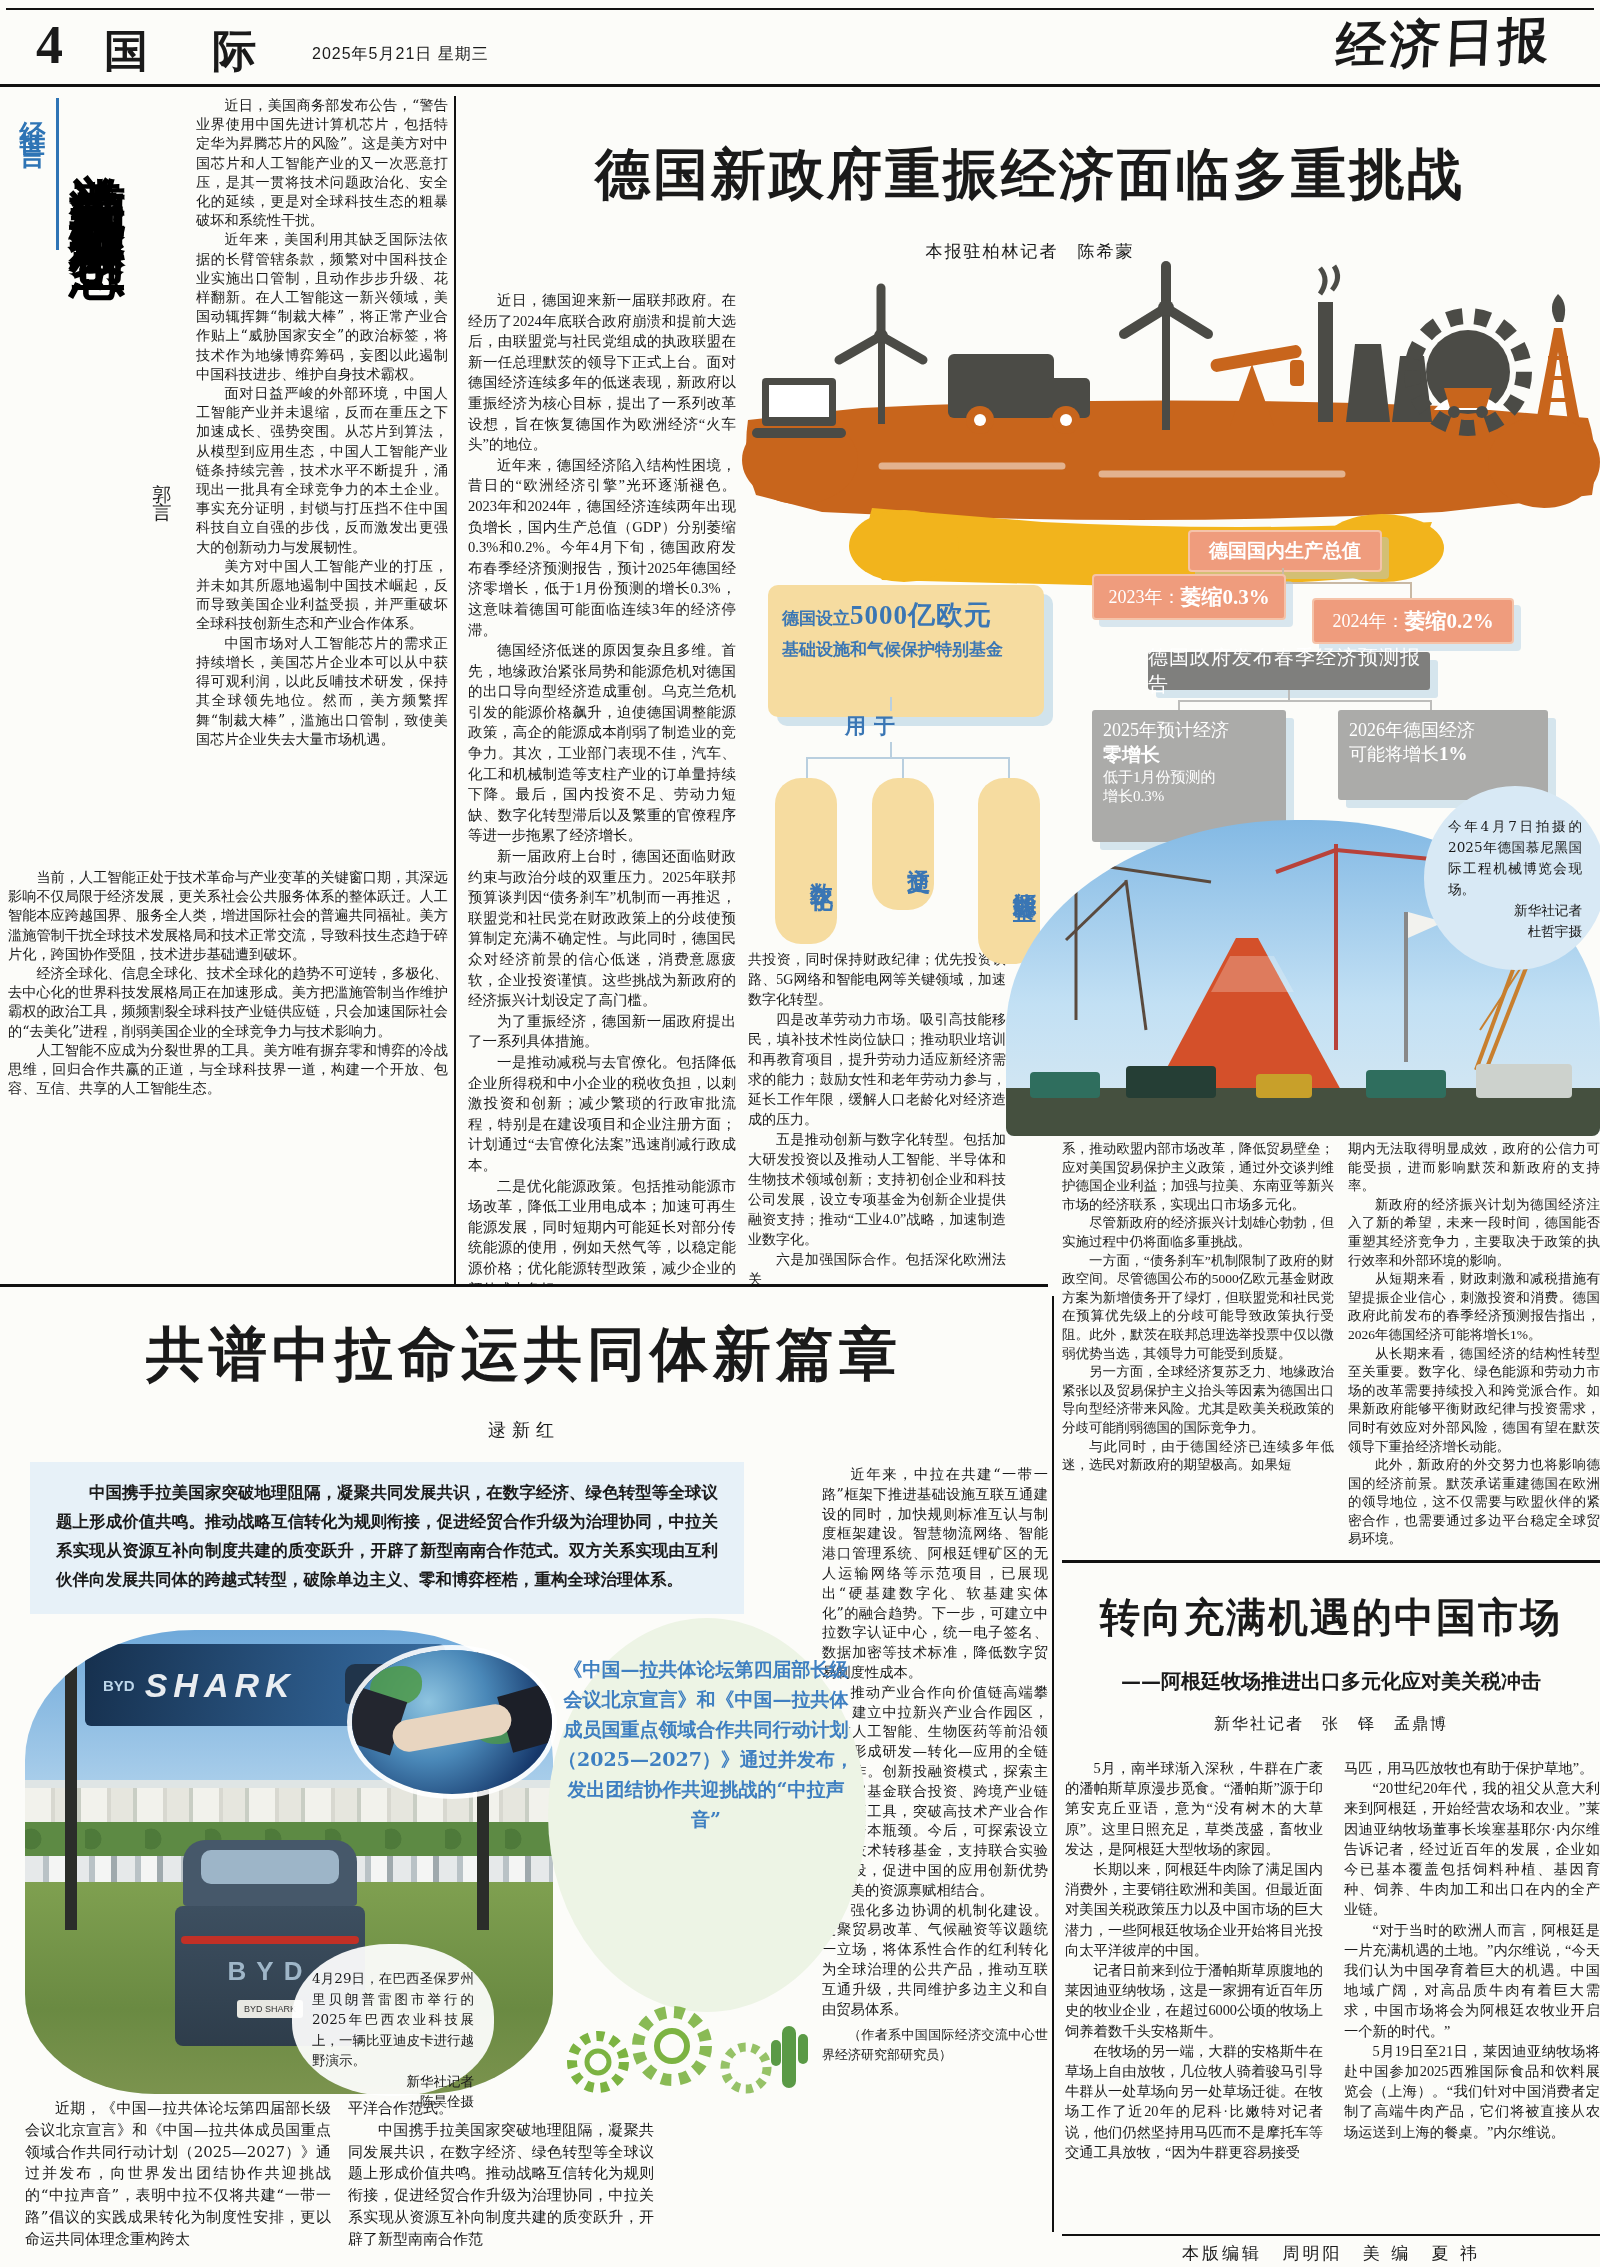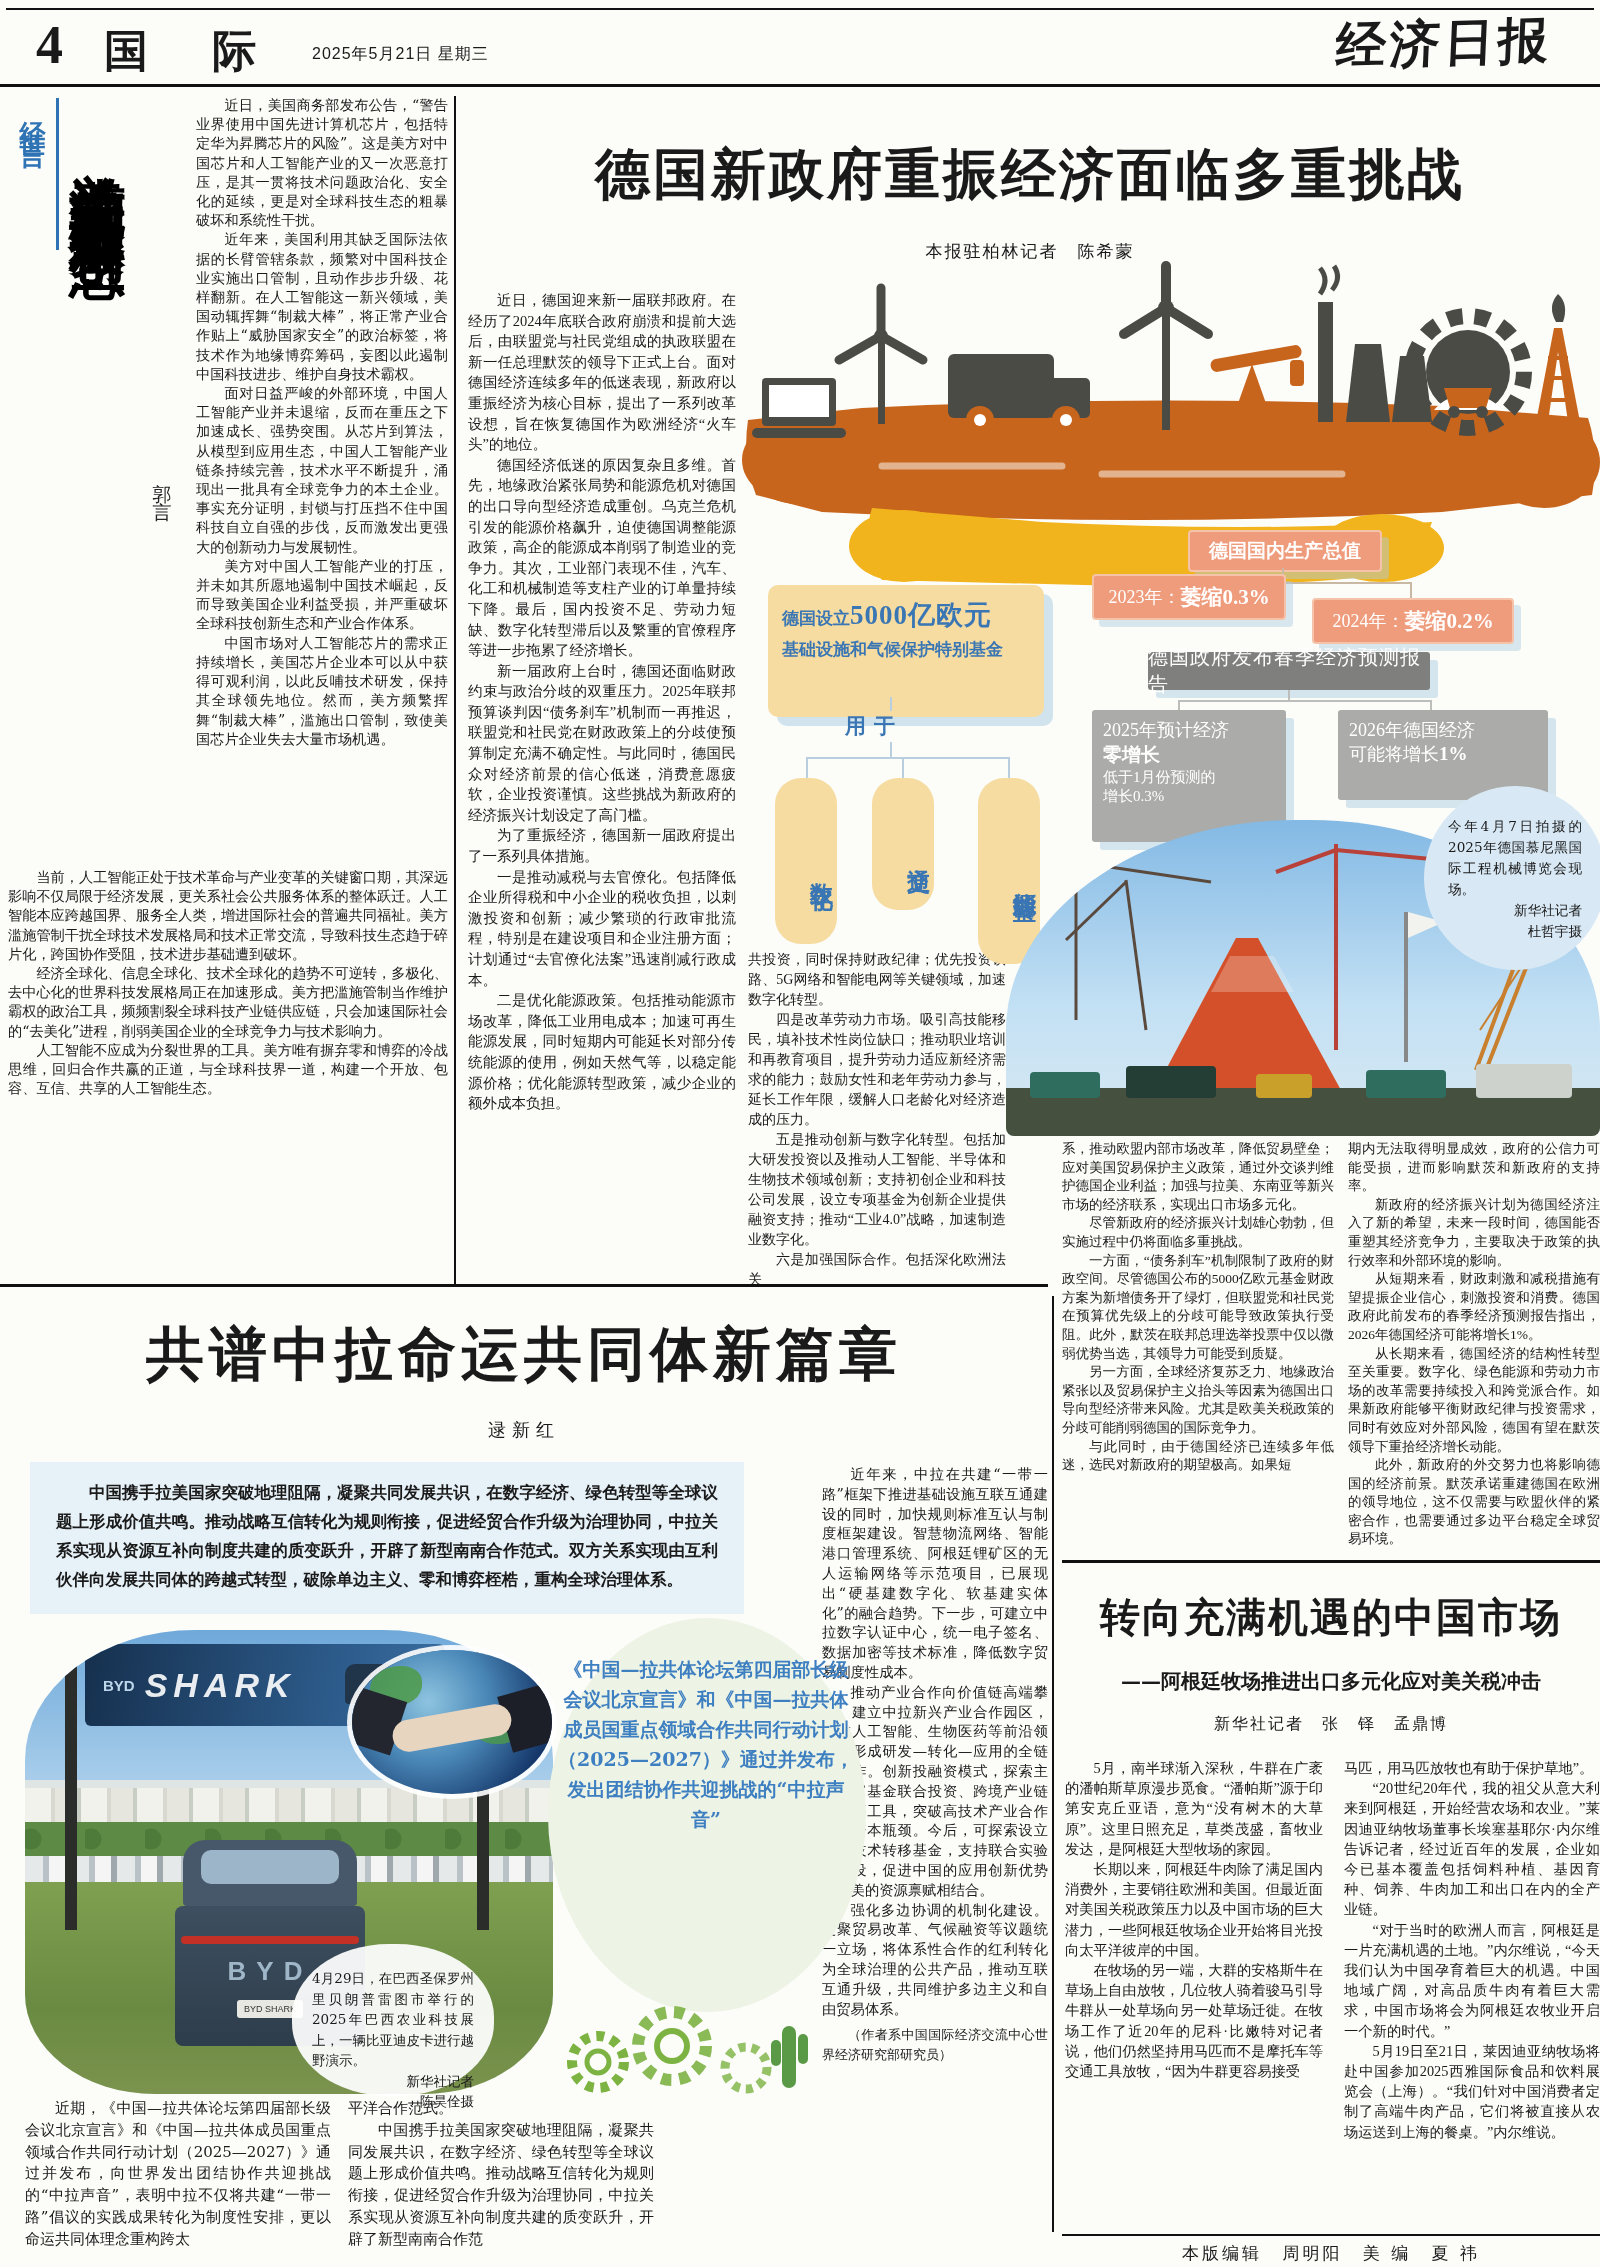--- a/index.html
+++ b/index.html
@@ -134,20 +134,21 @@
       </div>
   </div>
   <div class="divider-v" style="left:454px;top:96px;width:1.5px;height:1188px;"></div>
 
   <div>
     <div class="de-headline">德国新政府重振经济面临多重挑战</div>
     <div class="de-byline kai">本报驻柏林记者　陈希蒙</div>
 
     <div class="de-col col" style="left:468px;top:290px;width:268px;height:994px;">
         <p>近日，德国迎来新一届联邦政府。在经历了2024年底联合政府崩溃和提前大选后，由联盟党与社民党组成的执政联盟在新一任总理默茨的领导下正式上台。面对德国经济连续多年的低迷表现，新政府以重振经济为核心目标，提出了一系列改革设想，旨在恢复德国作为欧洲经济“火车头”的地位。</p>
+        <p>近年来，德国经济陷入结构性困境，昔日的“欧洲经济引擎”光环逐渐褪色。2023年和2024年，德国经济连续两年出现负增长，国内生产总值（GDP）分别萎缩0.3%和0.2%。今年4月下旬，德国政府发布春季经济预测报告，预计2025年德国经济零增长，低于1月份预测的增长0.3%，这意味着德国可能面临连续3年的经济停滞。</p>
         <p>德国经济低迷的原因复杂且多维。首先，地缘政治紧张局势和能源危机对德国的出口导向型经济造成重创。乌克兰危机引发的能源价格飙升，迫使德国调整能源政策，高企的能源成本削弱了制造业的竞争力。其次，工业部门表现不佳，汽车、化工和机械制造等支柱产业的订单量持续下降。最后，国内投资不足、劳动力短缺、数字化转型滞后以及繁重的官僚程序等进一步拖累了经济增长。</p>
         <p>新一届政府上台时，德国还面临财政约束与政治分歧的双重压力。2025年联邦预算谈判因“债务刹车”机制而一再推迟，联盟党和社民党在财政政策上的分歧使预算制定充满不确定性。与此同时，德国民众对经济前景的信心低迷，消费意愿疲软，企业投资谨慎。这些挑战为新政府的经济振兴计划设定了高门槛。</p>
         <p>为了重振经济，德国新一届政府提出了一系列具体措施。</p>
         <p>一是推动减税与去官僚化。包括降低企业所得税和中小企业的税收负担，以刺激投资和创新；减少繁琐的行政审批流程，特别是在建设项目和企业注册方面；计划通过“去官僚化法案”迅速削减行政成本。</p>
         <p>二是优化能源政策。包括推动能源市场改革，降低工业用电成本；加速可再生能源发展，同时短期内可能延长对部分传统能源的使用，例如天然气等，以稳定能源价格；优化能源转型政策，减少企业的额外成本负担。</p>
       </div>
     <div class="de-col col cont" style="left:748px;top:950px;width:258px;height:336px;font-size:14px;line-height:20px;">
         <p>共投资，同时保持财政纪律；优先投资铁路、5G网络和智能电网等关键领域，加速数字化转型。</p>
         <p>四是改革劳动力市场。吸引高技能移民，填补技术性岗位缺口；推动职业培训和再教育项目，提升劳动力适应新经济需求的能力；鼓励女性和老年劳动力参与，延长工作年限，缓解人口老龄化对经济造成的压力。</p>
         <p>五是推动创新与数字化转型。包括加大研发投资以及推动人工智能、半导体和生物技术领域创新；支持初创企业和科技公司发展，设立专项基金为创新企业提供融资支持；推动“工业4.0”战略，加速制造业数字化。</p>
@@ -409,20 +410,21 @@
   </div>
 
   <div class="rule" style="left:1062px;top:1560px;width:538px;height:2.5px;"></div>
   <div>
     <div class="ar-headline">转向充满机遇的中国市场</div>
     <div class="ar-subtitle kai">——阿根廷牧场推进出口多元化应对美关税冲击</div>
     <div class="ar-byline kai">新华社记者　张　铎　孟鼎博</div>
     <div class="ar-col col" style="left:1065px;">
         <p>5月，南半球渐入深秋，牛群在广袤的潘帕斯草原漫步觅食。“潘帕斯”源于印第安克丘亚语，意为“没有树木的大草原”。这里日照充足，草类茂盛，畜牧业发达，是阿根廷大型牧场的家园。</p>
         <p>长期以来，阿根廷牛肉除了满足国内消费外，主要销往欧洲和美国。但最近面对美国关税政策压力以及中国市场的巨大潜力，一些阿根廷牧场企业开始将目光投向太平洋彼岸的中国。</p>
+        <p>记者日前来到位于潘帕斯草原腹地的莱因迪亚纳牧场，这是一家拥有近百年历史的牧业企业，在超过6000公顷的牧场上饲养着数千头安格斯牛。</p>
         <p>在牧场的另一端，大群的安格斯牛在草场上自由放牧，几位牧人骑着骏马引导牛群从一处草场向另一处草场迁徙。在牧场工作了近20年的尼科·比嫩特对记者说，他们仍然坚持用马匹而不是摩托车等交通工具放牧，“因为牛群更容易接受</p>
       </div>
     <div class="ar-col col cont" style="left:1344px;width:256px;">
         <p>马匹，用马匹放牧也有助于保护草地”。</p>
         <p>“20世纪20年代，我的祖父从意大利来到阿根廷，开始经营农场和农业。”莱因迪亚纳牧场董事长埃塞基耶尔·内尔维告诉记者，经过近百年的发展，企业如今已基本覆盖包括饲料种植、基因育种、饲养、牛肉加工和出口在内的全产业链。</p>
         <p>“对于当时的欧洲人而言，阿根廷是一片充满机遇的土地。”内尔维说，“今天我们认为中国孕育着巨大的机遇。中国地域广阔，对高品质牛肉有着巨大需求，中国市场将会为阿根廷农牧业开启一个新的时代。”</p>
         <p>5月19日至21日，莱因迪亚纳牧场将赴中国参加2025西雅国际食品和饮料展览会（上海）。“我们针对中国消费者定制了高端牛肉产品，它们将被直接从农场运送到上海的餐桌。”内尔维说。</p>
       </div>
   </div>
 

